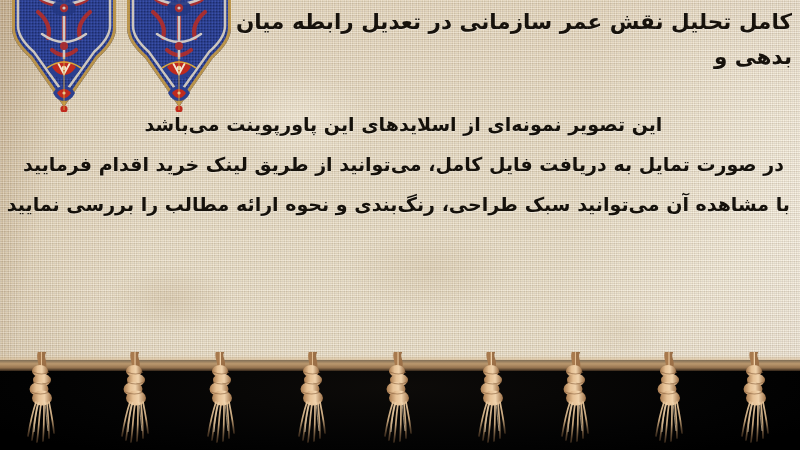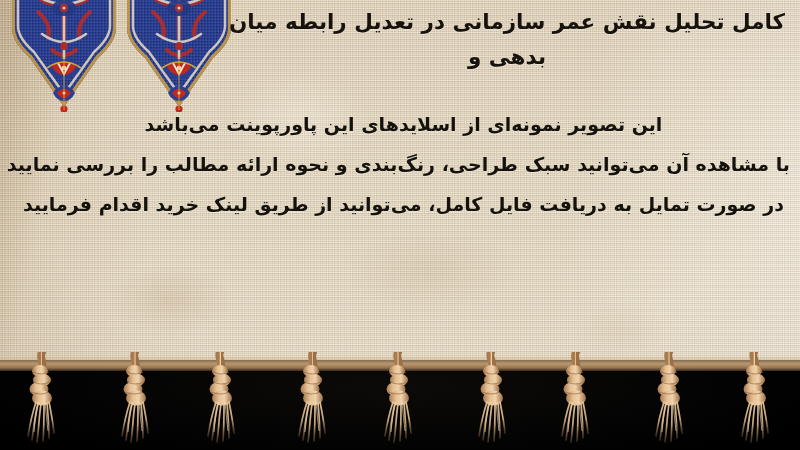--- a/index.html
+++ b/index.html
@@ -51,21 +51,21 @@
 
   
   .motif{position:absolute;top:-58px;}
   .motif svg{display:block;}
   .motif-a{left:8px;}
   .motif-b{left:123px;}
 
   
   .title{
     position:absolute;right:8px;top:4px;width:570px;
-    text-align:center;color:#17120c;
+    text-align:right;color:#17120c;
     font-size:21.5px;line-height:35px;font-weight:700;
     text-shadow:0 1px 0 rgba(255,255,255,.35);
     letter-spacing:0px;
   }
   .body{
     position:absolute;right:10px;top:104px;width:780px;
     text-align:center;color:#15110b;
     font-size:19px;line-height:40px;font-weight:600;
     text-shadow:0 1px 0 rgba(255,255,255,.30);
   }
@@ -277,22 +277,22 @@
     </svg>
   </div>
 
   <div class="title">
     <span>کامل تحلیل نقش عمر سازمانی در تعدیل رابطه میان بدهی و</span>
     <br>
   </div>
 
   <div class="body">
     <span class="ln">این تصویر نمونه‌ای از اسلایدهای این پاورپوینت می‌باشد</span>
+    <span class="ln">در صورت تمایل به دریافت فایل کامل، می‌توانید از طریق لینک خرید اقدام فرمایید</span>
     <span class="ln">با مشاهده آن می‌توانید سبک طراحی، رنگ‌بندی و نحوه ارائه مطالب را بررسی نمایید</span>
-    <span class="ln">در صورت تمایل به دریافت فایل کامل، می‌توانید از طریق لینک خرید اقدام فرمایید</span>
   </div>
 
   <div class="blackband"></div>
   <div class="edgecord"></div>
   <div class="fringe" id="fringe">
       <div class="tassel" style="left: 19.4444px;">
         <svg width="46" height="96" viewBox="0 0 46 96">
           <defs>
             <linearGradient id="cg0" x1="0" y1="0" x2="1" y2="0">
               <stop offset="0%" stop-color="#a87a4e"></stop>

